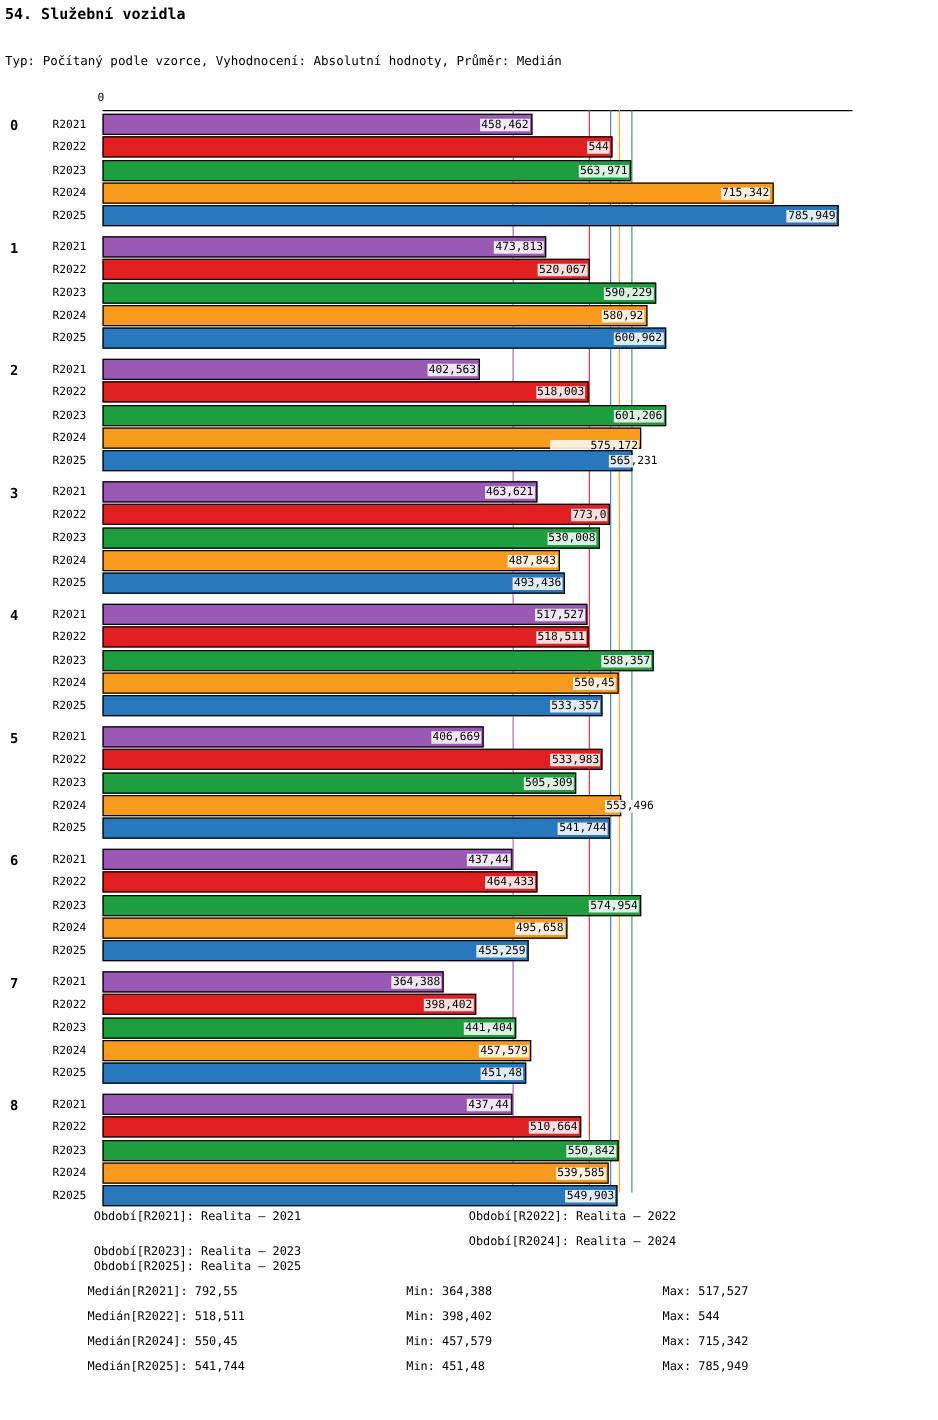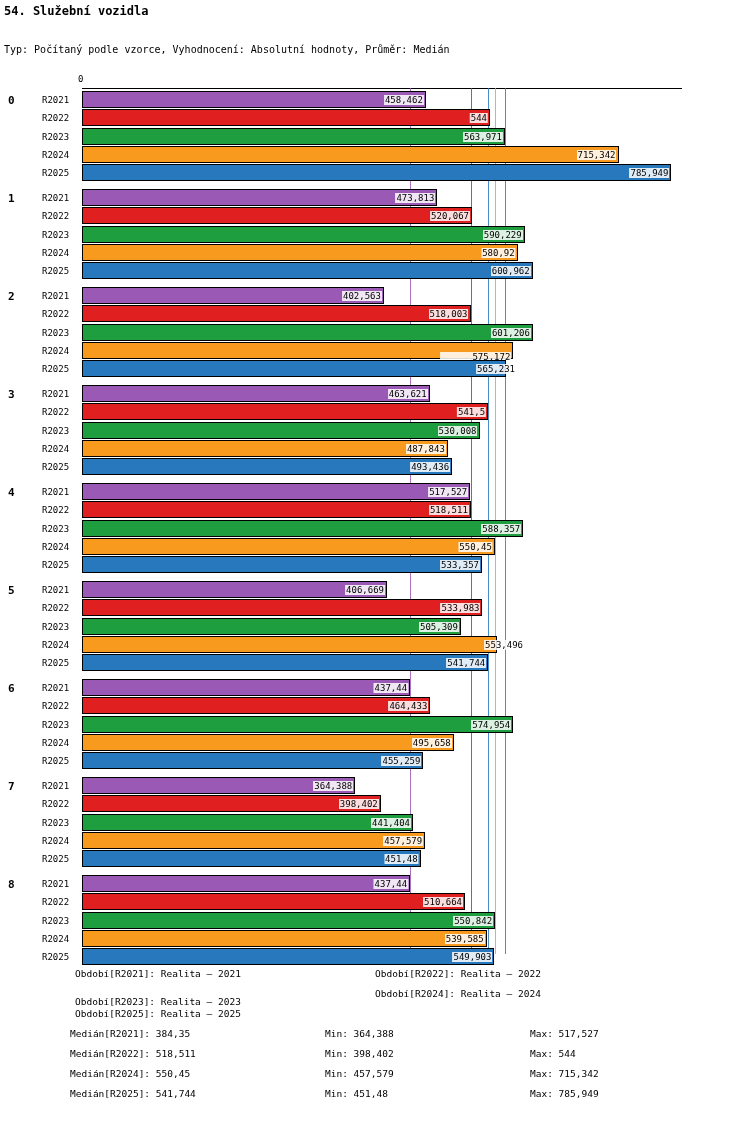--- a/index.html
+++ b/index.html
@@ -212,30 +212,30 @@
         <div class="bar" style="top: 18.3px; width: 388.502px; background: rgb(224, 32, 32);"></div>
         <div class="barval" style="top: 22.3px; left: 468.502px; transform: translateX(-100%);">518,003</div>
         <div class="rowlabel" style="top: 40.6px;">R2023</div>
         <div class="bar" style="top: 36.6px; width: 450.904px; background: rgb(30, 158, 62);"></div>
         <div class="barval" style="top: 40.6px; left: 530.904px; transform: translateX(-100%);">601,206</div>
         <div class="rowlabel" style="top: 58.9px;">R2024</div>
         <div class="bar" style="top: 54.9px; width: 431.379px; background: rgb(247, 154, 30);"></div>
         <div class="barval" style="top: 65px; left: 511.379px; transform: translateX(-100%); padding-left: 32px;">575,172</div>
         <div class="rowlabel" style="top: 77.2px;">R2025</div>
         <div class="bar" style="top: 73.2px; width: 423.923px; background: rgb(40, 120, 190);"></div>
-        <div class="barval" style="top: 77.2px; left: 516px; transform: translateX(-100%);">565,231</div>
+        <div class="barval" style="top: 77.2px; left: 527px; transform: translateX(-100%);">565,231</div>
       </div>
       <div class="group" style="top: 385px; height: 91.5px;">
         <div class="group-label" style="top: 3px;">3</div>
         <div class="rowlabel" style="top: 4px;">R2021</div>
         <div class="bar" style="top: 0px; width: 347.716px; background: rgb(155, 89, 182);"></div>
         <div class="barval" style="top: 4px; left: 427.716px; transform: translateX(-100%);">463,621</div>
         <div class="rowlabel" style="top: 22.3px;">R2022</div>
         <div class="bar" style="top: 18.3px; width: 406.125px; background: rgb(224, 32, 32);"></div>
-        <div class="barval" style="top: 22.3px; left: 486.125px; transform: translateX(-100%);">541,5</div>
+        <div class="barval" style="top: 22.3px; left: 486.125px; transform: translateX(-100%);">773,0</div>
         <div class="rowlabel" style="top: 40.6px;">R2023</div>
         <div class="bar" style="top: 36.6px; width: 397.506px; background: rgb(30, 158, 62);"></div>
         <div class="barval" style="top: 40.6px; left: 477.506px; transform: translateX(-100%);">530,008</div>
         <div class="rowlabel" style="top: 58.9px;">R2024</div>
         <div class="bar" style="top: 54.9px; width: 365.882px; background: rgb(247, 154, 30);"></div>
         <div class="barval" style="top: 58.9px; left: 445.882px; transform: translateX(-100%);">487,843</div>
         <div class="rowlabel" style="top: 77.2px;">R2025</div>
         <div class="bar" style="top: 73.2px; width: 370.077px; background: rgb(40, 120, 190);"></div>
         <div class="barval" style="top: 77.2px; left: 450.077px; transform: translateX(-100%);">493,436</div>
       </div>
@@ -333,21 +333,21 @@
 
   <div class="legend" id="legend-layer">
       <div class="legend-line" style="left: 75px; top: 0px;">Období[R2021]: Realita – 2021</div>
       <div class="legend-line" style="left: 375px; top: 0px;">Období[R2022]: Realita – 2022</div>
       <div class="legend-line" style="left: 75px; top: 28px;">Období[R2023]: Realita – 2023</div>
       <div class="legend-line" style="left: 375px; top: 20px;">Období[R2024]: Realita – 2024</div>
       <div class="legend-line" style="left: 75px; top: 40px;">Období[R2025]: Realita – 2025</div>
     </div>
   <div class="stats" id="stats-layer">
       <div class="stat-row">
-        <span class="stat-med">Medián[R2021]: 384,35</span>
+        <span class="stat-med">Medián[R2021]: 792,55</span>
         <span class="stat-min">Min: 364,388</span>
         <span class="stat-max">Max: 517,527</span>
       </div>
       <div class="stat-row">
         <span class="stat-med">Medián[R2022]: 518,511</span>
         <span class="stat-min">Min: 398,402</span>
         <span class="stat-max">Max: 544</span>
       </div>
       <div class="stat-row">
         <span class="stat-med">Medián[R2024]: 550,45</span>

